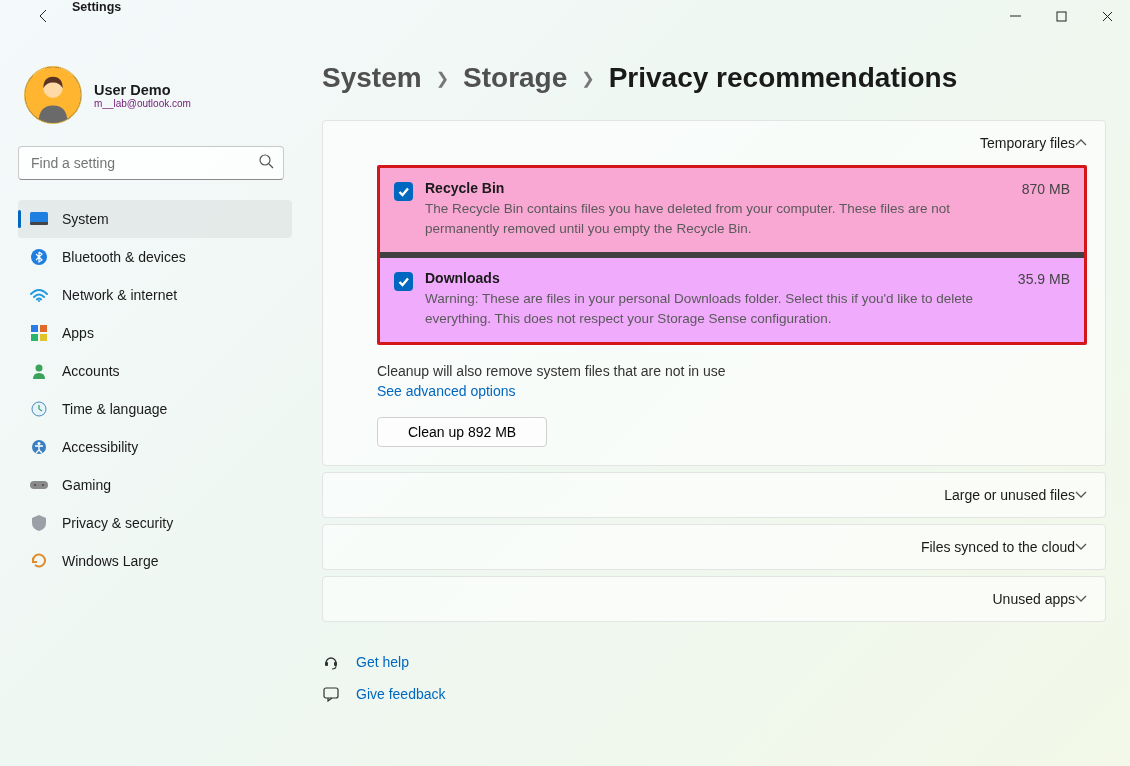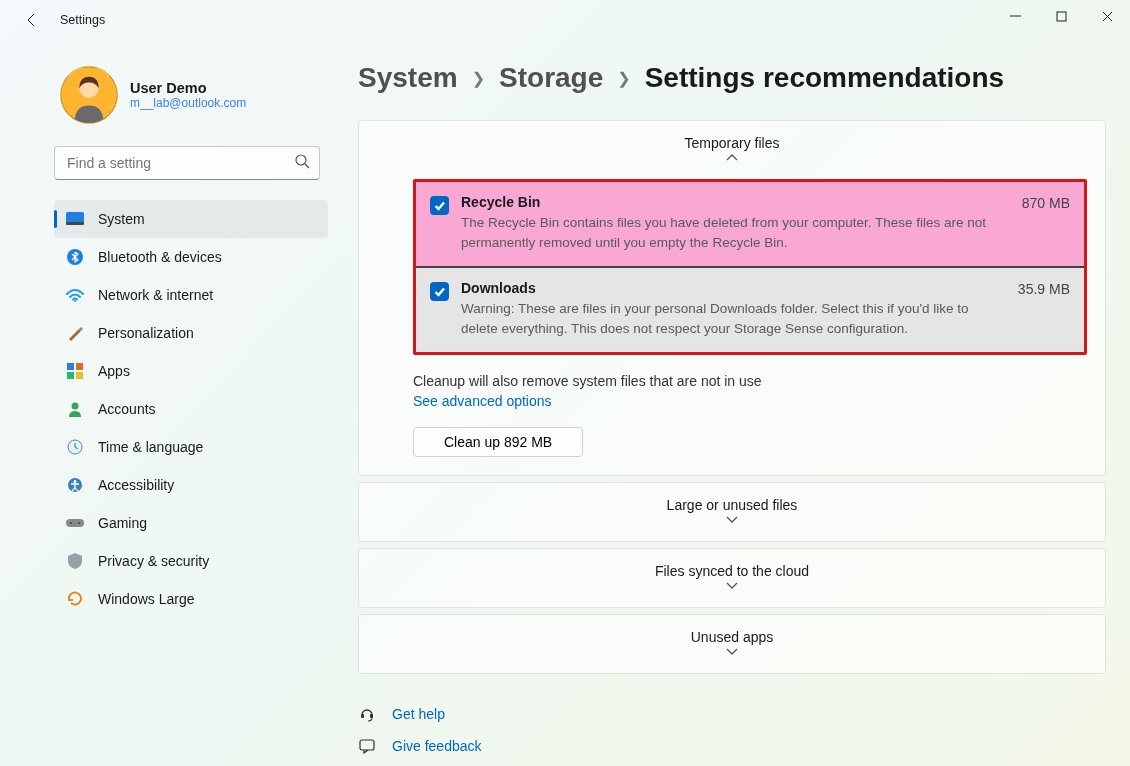--- a/index.html
+++ b/index.html
@@ -21,36 +21,35 @@
   .window-btn {
     width: 46px; height: 32px;
     display: flex; align-items: center; justify-content: center;
     font-size: 12px;
     color: #333;
     cursor: pointer;
   }
   .titlebar {
     height: 40px;
     display: flex;
-    align-items: center;
-    padding: 0 12px;
+    padding: 0 24px;
+    font-weight: bold;
   }
   .back-btn {
     width: 40px; height: 32px;
     display: flex; align-items: center; justify-content: center;
     cursor: pointer;
   }
   .title {
     font-size: 12.5px;
     margin-left: 8px;
   }
   .app {
     display: flex;
     height: calc(100% - 40px);
-    margin-left: 36px;
   }
   
   .sidebar {
     width: 300px;
     padding: 8px 8px 8px 18px;
   }
   .user-block {
     display: flex;
     align-items: center;
     gap: 12px;
@@ -60,21 +59,21 @@
     width: 58px; height: 58px;
     border-radius: 50%;
     background: radial-gradient(circle at 50% 30%, #ffd8a8 0 28%, #6b4d3b 28% 36%, #ffd8a8 36% 45%, transparent 45%), linear-gradient(#666 60%, #555 100%);
     background-color: #ffbf3c;
     border: 1px solid #e0b84a;
     position: relative;
     overflow: hidden;
   }
   .avatar svg { width: 100%; height: 100%; }
   .user-name { font-size: 14.5px; font-weight: 600; }
-  .user-email { font-size: 12px; color: #3b82f6; }
+  .user-email { font-size: 10px; color: #701a75; }
   .search-wrap {
     position: relative;
     margin: 0 8px 20px 0;
   }
   .search-input {
     width: 100%;
     height: 34px;
     border: 1px solid #c9c9c9;
     border-bottom: 1.5px solid #8a8a8a;
     border-radius: 4px;
@@ -139,39 +138,38 @@
     border-radius: 4px;
     margin: 0 0 6px 12px;
   }
   .panel-header {
     display: flex;
     align-items: center;
     justify-content: flex-end;
     padding: 14px 18px;
     font-size: 14px;
     cursor: pointer;
-    flex-direction: column;
   }
   .chev-small { color: #555; font-size: 12px; }
   .panel-body {
     padding: 0 18px 18px 54px;
   }
   .file-list {
     border: 3px solid #d4161a;
     border-radius: 2px;
     margin-bottom: 18px;
   }
   .file-item {
     display: flex;
     align-items: flex-start;
     gap: 12px;
     padding: 12px 14px 14px 14px;
     background: #f9a8d4;
   }
-  .file-item + .file-item { border-top: 2px solid #404040; background: #e5e5e5; }
+  .file-item + .file-item { border-top: 6px solid #404040; background: #f0abfc; }
   .checkbox {
     flex-shrink: 0;
     width: 19px; height: 19px;
     border-radius: 4px;
     background: #0067c0;
     margin-top: 2px;
     display: flex; align-items: center; justify-content: center;
   }
   .check-svg { stroke: #fff; stroke-width: 2.4; fill: none; }
   .file-text { flex: 1; }
@@ -281,29 +279,20 @@
         <span class="micon">
             <svg width="18" height="14">
               <path d="M1 6 Q9 -2 17 6 M4 9 Q9 4 14 9 M7 11.5 Q9 9.5 11 11.5" stroke="#1f9ae0" stroke-width="2" fill="none" stroke-linecap="round"></path>
               <circle cx="9" cy="13" r="1" fill="#1f9ae0"></circle>
             </svg>
           </span>
         <span>Network &amp; internet</span>
       </li>
       <li>
         <span class="micon">
-            <svg width="18" height="18">
-              <path d="M3 15 L13 5 L15 7 L5 17 Z" fill="#b0662a"></path>
-              <path d="M13 5 L15 3 L17 5 L15 7 Z" fill="#888"></path>
-            </svg>
-          </span>
-        <span>Personalization</span>
-      </li>
-      <li>
-        <span class="micon">
             <svg width="16" height="16">
               <rect x="0" y="0" width="7" height="7" fill="#2a7de1"></rect>
               <rect x="9" y="0" width="7" height="7" fill="#e06a2a"></rect>
               <rect x="0" y="9" width="7" height="7" fill="#2ab56a"></rect>
               <rect x="9" y="9" width="7" height="7" fill="#e0c22a"></rect>
             </svg>
           </span>
         <span>Apps</span>
       </li>
       <li>
@@ -363,21 +352,21 @@
       </li>
     </ul>
   </aside>
 
   <main class="main">
     <div class="breadcrumb">
       <span>System</span>
       <span class="chev">❯</span>
       <span>Storage</span>
       <span class="chev">❯</span>
-      <span class="current">Settings recommendations</span>
+      <span class="current">Privacy recommendations</span>
     </div>
 
     <div class="panel">
       <div class="panel-header">
         <span>Temporary files</span>
         <span class="chev-small"><svg width="12" height="8">
               <path d="M1 6 L6 1 L11 6" stroke="#555" stroke-width="1.3" fill="none"></path>
             </svg></span>
       </div>
       <div class="panel-body">

